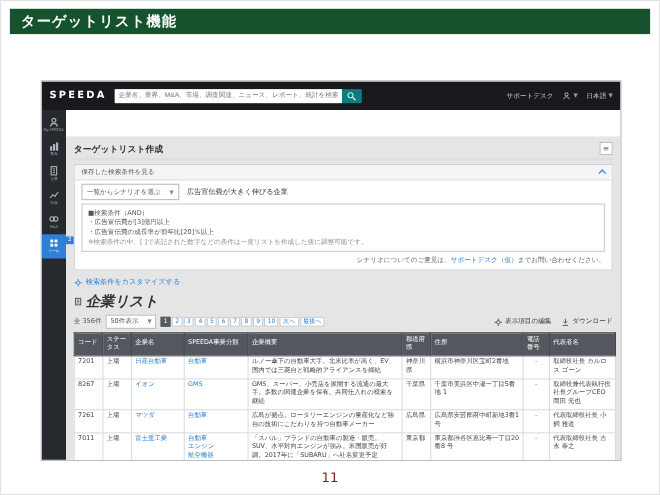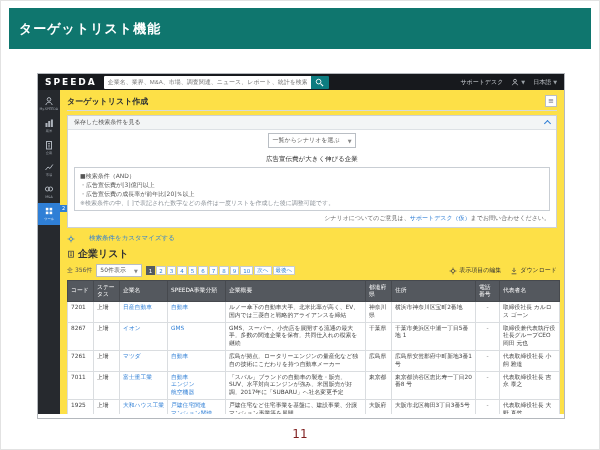--- a/index.html
+++ b/index.html
@@ -1,67 +1,67 @@
 <!DOCTYPE html>
 <html><head>
 <meta charset="utf-8">
 <style>
   * { margin:0; padding:0; box-sizing:border-box; }
   html,body { width:600px; height:450px; }
   body { font-family:"DejaVu Sans","Liberation Sans",sans-serif; background:#fff; position:relative; overflow:hidden; }
   .slide { position:absolute; inset:0; background:#fff; border:1px solid #e2e2e2; }
 
   
-  .slide-header { position:absolute; left:8px; top:7px; right:8px; height:41px; background:#0f766e; display:flex; align-items:center; padding:0 10px; }
+  .slide-header { position:absolute; left:8px; top:7px; right:8px; height:23px; background:#14532d; display:flex; align-items:center; padding:0 10px; }
   .slide-title { color:#fff; font-size:13px; font-weight:bold; letter-spacing:1px; }
   .slide-subtitle { position:absolute; left:11px; top:47px; font-size:11px; font-weight:bold; color:#1c1c1c; }
   .page-num { position:absolute; left:0; right:0; bottom:8px; text-align:center; font-size:12px; color:#7f1d1d; }
 
   
   .shot { position:absolute; left:36px; top:72px; width:528px; height:346px; border:1px solid #b4b8bd; background:#fff; overflow:hidden; }
 
-  .topbar { height:16px; background:#17191d; display:flex; align-items:center; padding:0 7px; gap:7px; }
+  .topbar { height:26px; background:#17191d; display:flex; align-items:center; padding:0 7px; gap:7px; }
   .logo { color:#fff; font-size:9px; font-weight:bold; letter-spacing:2px; }
   .search { display:flex; height:13px; width:225px; border-radius:1px; overflow:hidden; }
   .search input { flex:1; font-size:6px; border:none; outline:none; padding:0 4px; background:#fff; color:#333; }
   .search-btn { width:18px; background:#0d7c80; border:none; display:flex; align-items:center; justify-content:center; cursor:pointer; }
   .top-right { margin-left:auto; display:flex; gap:8px; color:#c9cdd2; font-size:6px; align-items:center; white-space:nowrap; }
   .top-right .caret { font-size:5px; color:#9aa0a6; }
 
   .app-body { display:flex; height:324px; }
   .sidebar { width:22px; background:#26292e; display:flex; flex-direction:column; align-items:center; padding-top:3px; overflow:visible; flex:0 0 22px; }
   .side-item { width:100%; padding:3px 0 2px; display:flex; flex-direction:column; align-items:center; gap:1px; position:relative; cursor:pointer; }
   .side-lbl { font-size:6px; transform:scale(0.55); transform-origin:center top; color:#9aa0a8; white-space:nowrap; line-height:1; }
   .side-item.active { background:#2f7fd6; }
   .side-item.active .side-lbl { color:#fff; }
   .side-badge { position:absolute; right:-7px; top:2px; width:7px; height:7px; background:#2f7fd6; color:#fff; font-size:5px; line-height:7px; text-align:center; z-index:3; }
 
-  .main { flex:1; background:#fde047; padding:5px 7px; display:flex; flex-direction:column; overflow:hidden; }
+  .main { flex:1; background:#e5e5e5; padding:5px 7px; display:flex; flex-direction:column; overflow:hidden;margin-top:24px; }
   .main-title-row { display:flex; align-items:center; justify-content:space-between; padding-bottom:3px; border-bottom:1px solid #d5d9dd; margin-bottom:4px; }
   .main-title { font-size:8px; font-weight:bold; color:#2b2f33; }
   .icon-btn { width:12px; height:12px; border:1px solid #b9bec4; background:#fff; color:#667; font-size:7px; display:flex; align-items:center; justify-content:center; cursor:pointer; }
 
   .card { background:#fff; border:1px solid #ccd1d6; margin-bottom:5px; }
   .card-head { display:flex; align-items:center; justify-content:space-between; background:#f3f5f6; border-bottom:1px solid #dde1e5; padding:2px 6px; }
   .card-head-label { font-size:6px; color:#555; }
   .chev-up { width:5px; height:5px; border-left:1.5px solid #2f7fd6; border-top:1.5px solid #2f7fd6; transform:rotate(45deg); margin-top:2px; cursor:pointer; }
-  .scenario-row { display:flex; align-items:center; gap:7px; padding:3px 6px;flex-direction:column; }
+  .scenario-row { display:flex; align-items:center; gap:7px; padding:3px 6px; }
   .select { border:1px solid #b9bec4; background:#fff; font-size:6px; color:#555; padding:2px 4px; display:flex; align-items:center; gap:8px; cursor:pointer; }
   .select .caret { font-size:5px; color:#888; }
   .scenario-name { font-size:6.5px; color:#333; }
   .cond-box { border:1px solid #c9ced4; margin:0 6px 3px; padding:3px 5px; font-size:6px; color:#555; line-height:1.5; }
   .cond-note { color:#8a9097; }
   .feedback { text-align:right; font-size:6px; color:#666; padding:0 6px 4px; }
   .feedback .link { color:#2f7fd6; cursor:pointer; }
 
-  .customize-row { display:flex; align-items:flex-end; gap:14px; margin:1px 0 4px; }
+  .customize-row { display:flex; align-items:flex-end; gap:3px; margin:1px 0 4px; }
   .customize-link { font-size:6.5px; color:#2f7fd6; cursor:pointer; }
 
   .section-row { display:flex; align-items:center; gap:3px; margin-bottom:3px; }
-  .section-title { font-size:10px; font-weight:bold; color:#333; }
+  .section-title { font-size:13px; font-weight:bold; color:#333;font-style:italic; }
 
   .toolbar { display:flex; align-items:center; gap:4px; margin-bottom:3px; font-size:6px; color:#555; }
   .pager { display:flex; gap:1px; align-items:center; }
   .page-btn { min-width:9px; height:9px; border:1px solid #c6cbd0; background:#fff; display:flex; align-items:center; justify-content:center; font-size:5.5px; color:#2f7fd6; padding:0 2px; cursor:pointer; }
   .page-btn.current { background:#555b61; color:#fff; border-color:#555b61; }
   .toolbar-right { margin-left:auto; display:flex; gap:9px; align-items:center; }
   .tool-link { display:flex; gap:2px; align-items:center; font-size:6px; color:#333; cursor:pointer; }
 
   table { width:100%; border-collapse:collapse; background:#fff; table-layout:fixed; }
   th { background:#54585e; color:#fff; font-size:5.8px; font-weight:normal; padding:3px 3px; border:1px solid #46494e; text-align:left; line-height:1.2; }

